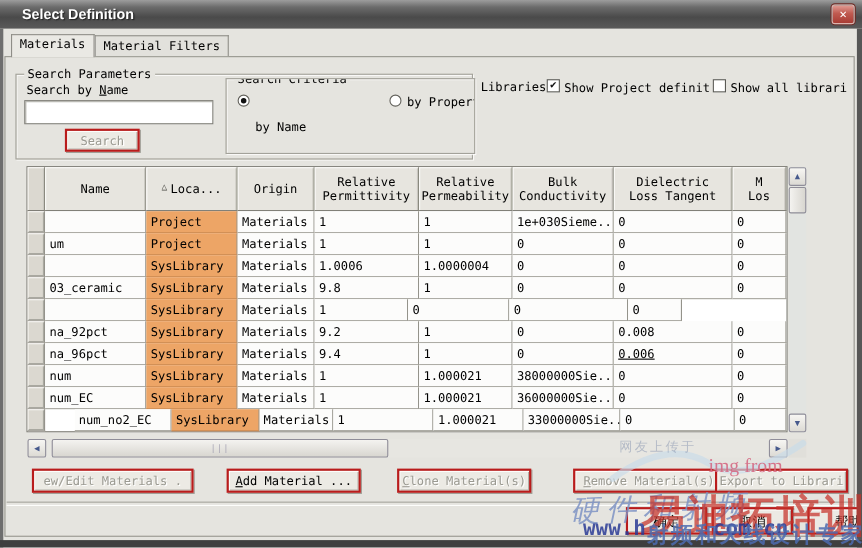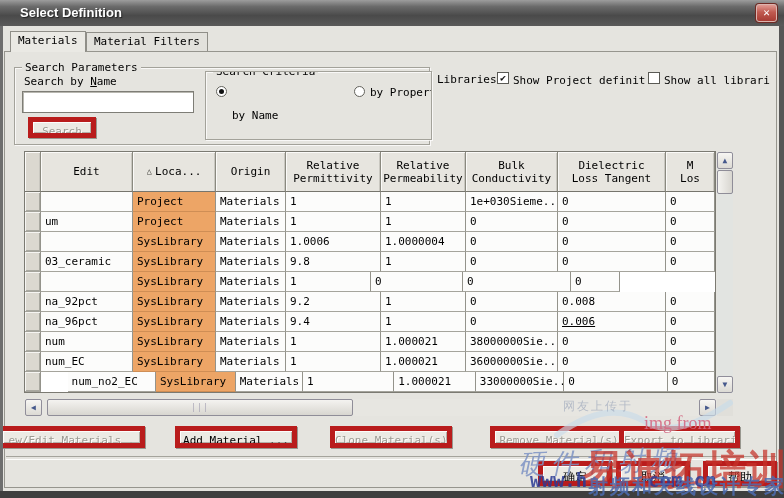--- a/index.html
+++ b/index.html
@@ -25,22 +25,22 @@
   .tab.t1{left:86px;}
   .tabpage{position:absolute;left:4px;top:51px;width:773px;height:437px;border:1px solid #96958e;box-sizing:border-box;z-index:1;}
   
   .group{position:absolute;border:1px solid #a3a29a;box-shadow:inset 1px 1px 0 rgba(255,255,255,.75),1px 1px 0 rgba(255,255,255,.75);z-index:4;}
   .legend{position:absolute;top:-7px;left:7px;background:#e5e4df;padding:0 3px;white-space:nowrap;}
   .gp1{left:14px;top:67px;width:414px;height:76px;}
   .gp2{left:205px;top:71px;width:225px;height:67px;background:#e5e4df;overflow:hidden;}
   .lbl{position:absolute;white-space:nowrap;z-index:5;}
   .searchinput{position:absolute;left:22px;top:91px;width:172px;height:22px;border:1px solid #7e7d76;
     box-shadow:inset 1px 1px 0 #b8b7b0;background:#fff;z-index:5;font-family:inherit;font-size:11px;box-sizing:border-box;padding:2px 4px;}
-  .btn{background:#eceae4;border:5px solid #b91c1c;box-sizing:border-box;text-align:center;
-    box-shadow:inset 1px 1px 0 #fdfdfb,inset -1px -1px 0 #b3b1a9,1px 1px 0 #99978f;cursor:default;white-space:nowrap;overflow:hidden;}
+  .btn{background:#eceae4;border:2px solid #b91c1c;box-sizing:border-box;text-align:center;
+    box-shadow:inset 1px 1px 0 #fdfdfb,inset -1px -1px 0 #b3b1a9,1px 1px 0 #99978f;cursor:default;white-space:nowrap;overflow:hidden;margin-left:31px;}
   .btn.disabled{color:#9b9a92;text-shadow:1px 1px 0 #fff;}
   .searchbtn{position:absolute;left:28px;top:117px;width:68px;height:21px;line-height:19px;z-index:5;}
   
   .radio{position:absolute;width:11px;height:11px;border:1px solid #63625c;border-radius:50%;background:#fff;box-sizing:border-box;}
   .radio.checked::after{content:"";position:absolute;left:2px;top:2px;width:5px;height:5px;border-radius:50%;background:#111;}
   .combo{position:absolute;left:216px;top:112px;width:190px;height:19px;background:#e9e7e1;border:1px solid #8a897f;
     box-shadow:inset 1px 1px 0 #c4c2bb;box-sizing:border-box;color:#9b9a92;line-height:17px;padding-left:4px;white-space:nowrap;overflow:hidden;}
   .comboarrow{position:absolute;right:1px;top:1px;width:16px;height:15px;background:#e3e1db;border-left:1px solid #9a9990;
     text-align:center;line-height:15px;font-size:8px;color:#8b8a82;}
   
@@ -149,21 +149,21 @@
   <span class="lbl cliplabel" style="left:513px;top:74px;width:132px;z-index:5;">Show Project definiti</span>
   <span class="check" style="left:648px;top:72px;z-index:5;"></span>
   <span class="lbl cliplabel" style="left:664px;top:74px;width:112px;z-index:5;">Show all librari</span>
 
   <div class="grid" id="grid" style="width: 690px;">
       <div class="hrow">
         <div class="hcell rh0" style="width: 16px;">
           <div class="hline"></div>
         </div>
         <div class="hcell" style="width: 92px;">
-          <div class="hline">Edit</div>
+          <div class="hline">Name</div>
         </div>
         <div class="hcell" style="width: 83px;">
           <div class="hline"><span class="sorticon">△</span>Loca...</div>
         </div>
         <div class="hcell" style="width: 70px;">
           <div class="hline">Origin</div>
         </div>
         <div class="hcell" style="width: 95px;">
           <div class="hline">Relative</div>
           <div class="hline">Permittivity</div>

